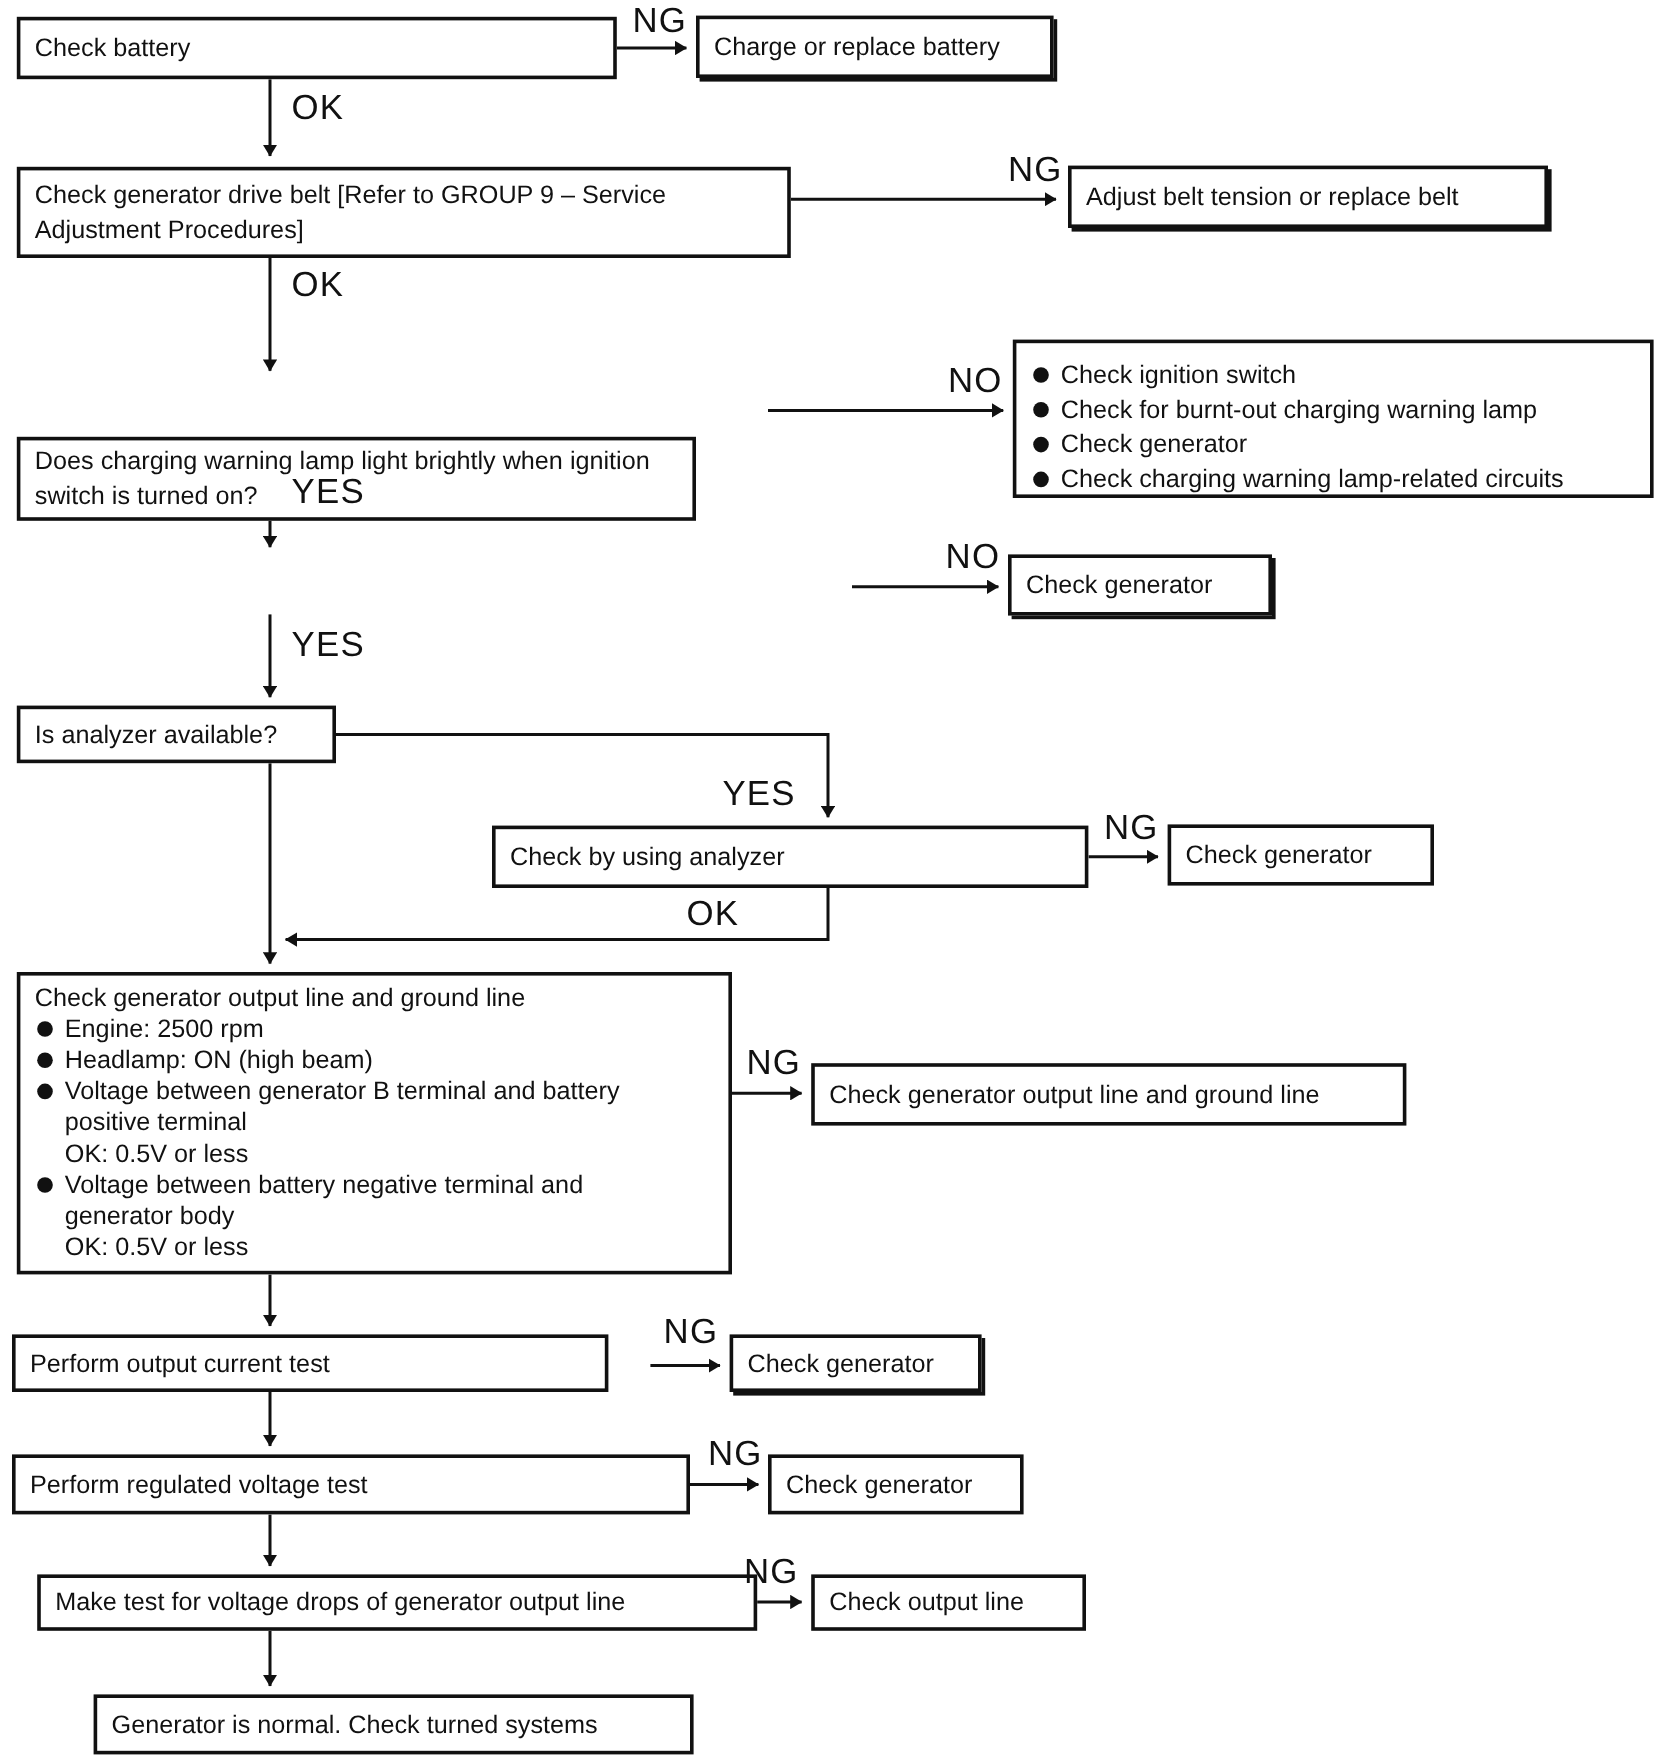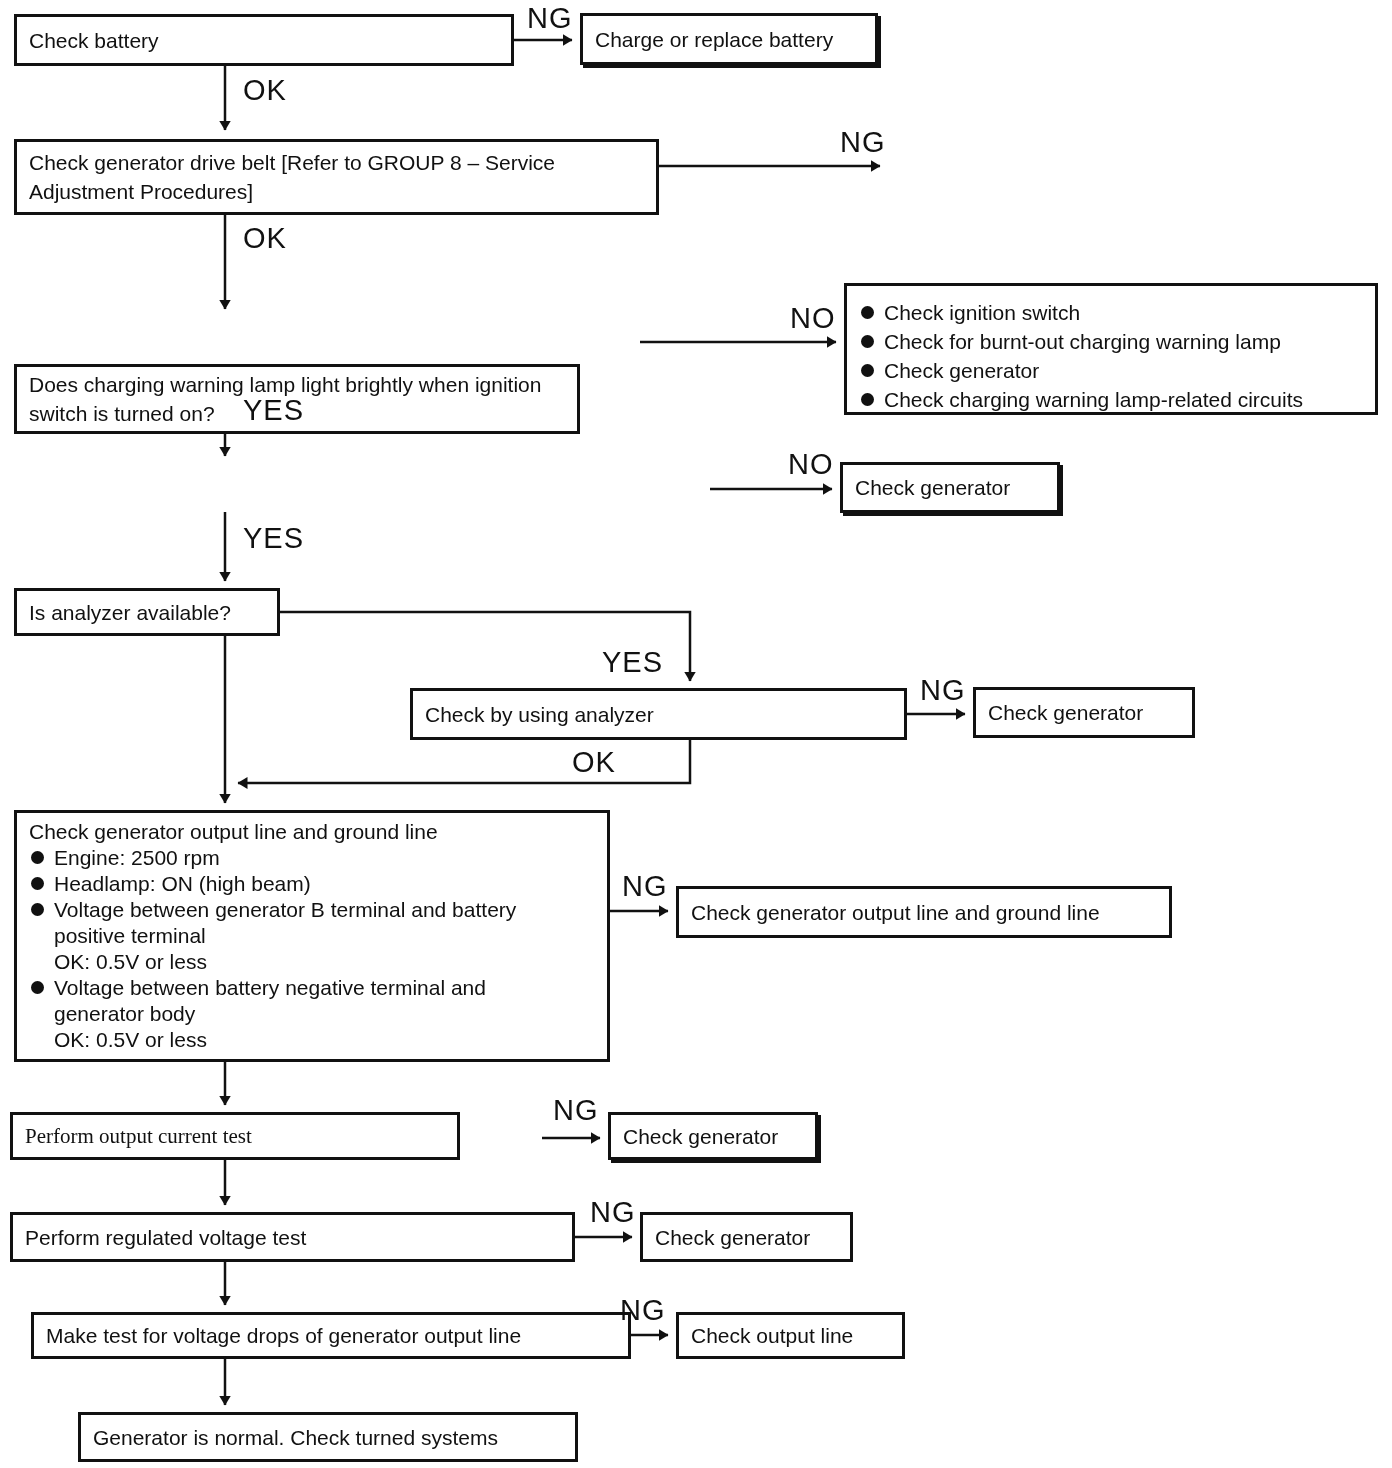--- a/index.html
+++ b/index.html
@@ -114,22 +114,25 @@
   </svg>
 
   <div class="node" style="left:14px; top:14px; width:500px; height:52px;">
     <span class="node-text">Check battery</span>
   </div>
   <div class="node shadow-r" style="left:580px; top:13px; width:298px; height:52px;">
     <span class="node-text">Charge or replace battery</span>
   </div>
 
   <div class="node" style="left:14px; top:139px; width:645px; height:76px;">
-    <span class="node-text">Check generator drive belt [Refer to GROUP 8 – Service
+    <span class="node-text">Check generator drive belt [Refer to GROUP 9 – Service
 Adjustment Procedures]</span>
+  </div>
+  <div class="node shadow-r" style="left:890px; top:138px; width:400px; height:52px;">
+    <span class="node-text">Adjust belt tension or replace belt</span>
   </div>
 
   <div class="node" style="left:14px; top:320px; width:566px; height:70px;margin-top:44px;">
     <span class="node-text">Does charging warning lamp light brightly when ignition
 switch is turned on?</span>
   </div>
   <div class="node list-box" style="left:844px; top:283px; width:534px; height:132px;">
     <div class="bullet-row">
       <span class="bullet-dot"></span>
       <span class="bullet-text">Check ignition switch</span>
@@ -182,21 +185,21 @@
       <span class="bullet-dot"></span>
       <span class="bullet-text">Voltage between battery negative terminal and
 generator body
 OK: 0.5V or less</span>
     </div>
   </div>
   <div class="node" style="left:676px; top:886px; width:496px; height:52px;">
     <span class="node-text">Check generator output line and ground line</span>
   </div>
 
-  <div class="node" style="left:10px; top:1112px; width:450px; height:48px;font-family:Liberation Serif, serif;">
+  <div class="node" style="left:10px; top:1112px; width:497px; height:48px;">
     <span class="node-text">Perform output current test</span>
   </div>
   <div class="node shadow-r" style="left:608px; top:1112px; width:210px; height:48px;">
     <span class="node-text">Check generator</span>
   </div>
 
   <div class="node" style="left:10px; top:1212px; width:565px; height:50px;">
     <span class="node-text">Perform regulated voltage test</span>
   </div>
   <div class="node" style="left:640px; top:1212px; width:213px; height:50px;">

